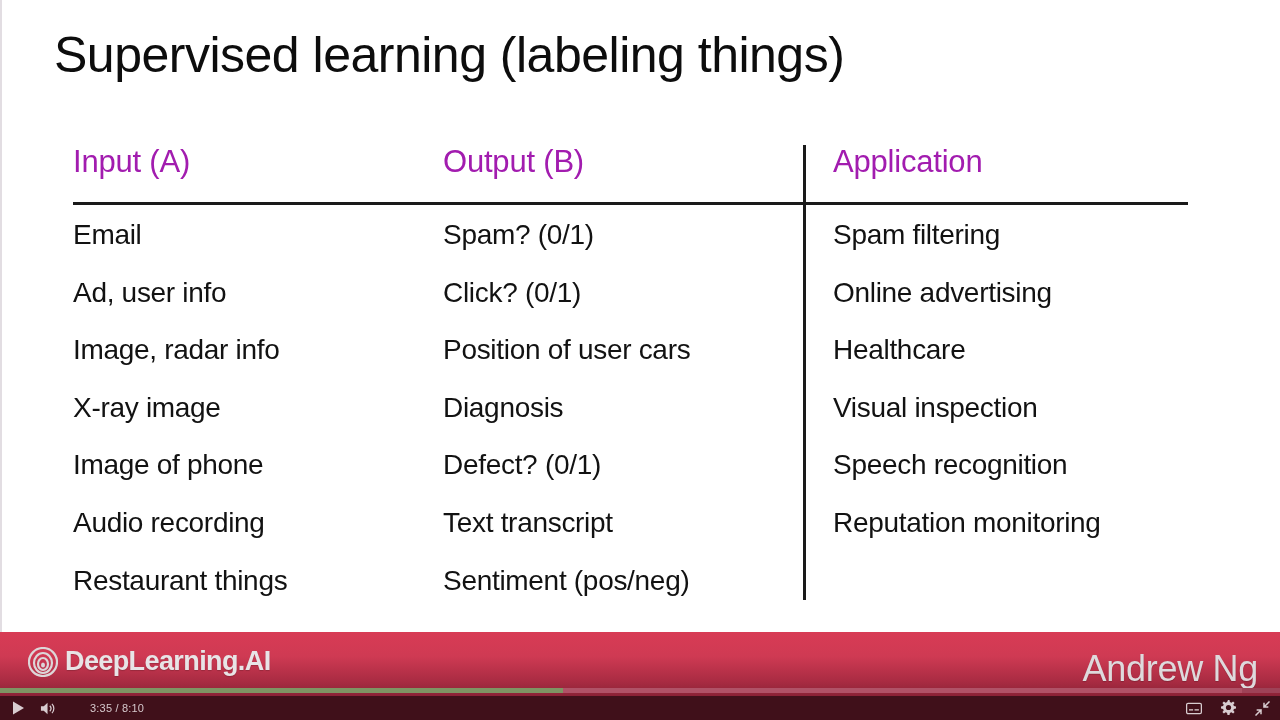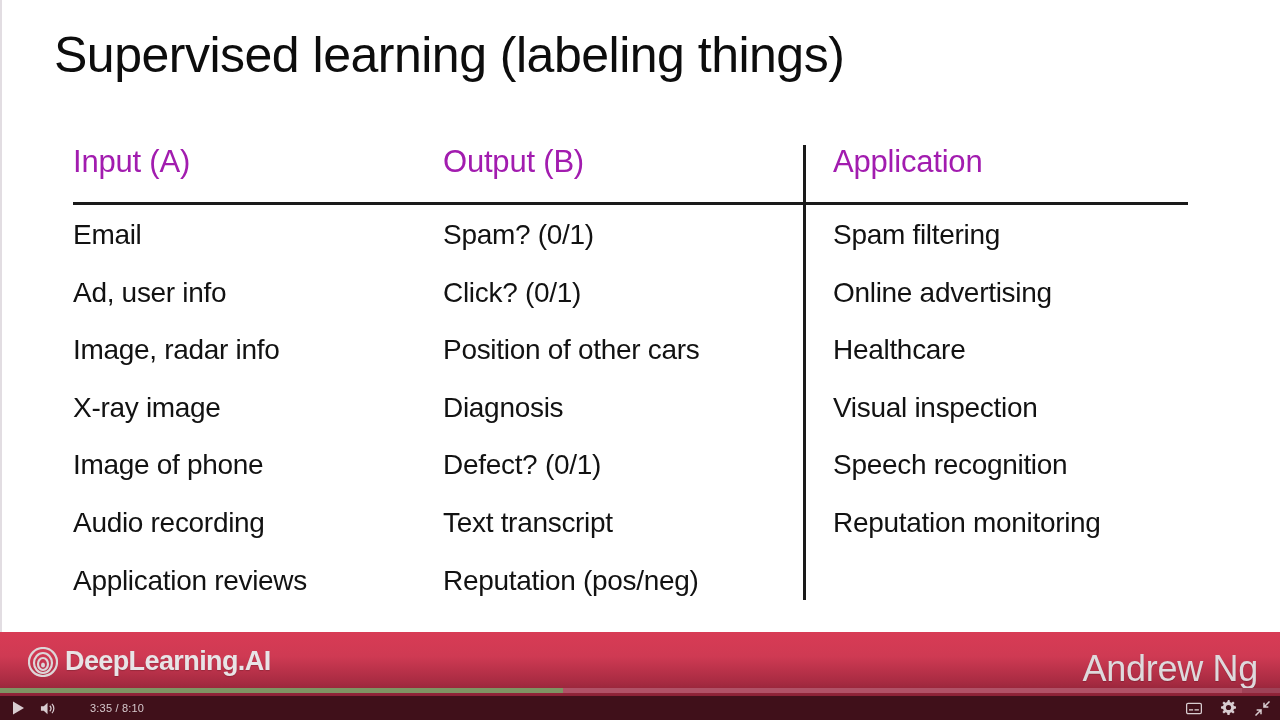--- a/index.html
+++ b/index.html
@@ -233,34 +233,34 @@
 
       <div class="col" id="col-a">
         <div class="col-head">Input (A)</div>
         <div class="cells">
           <div class="cell">Email</div>
           <div class="cell">Ad, user info</div>
           <div class="cell">Image, radar info</div>
           <div class="cell">X-ray image</div>
           <div class="cell">Image of phone</div>
           <div class="cell">Audio recording</div>
-          <div class="cell">Application reviews</div>
+          <div class="cell">Restaurant things</div>
         </div>
       </div>
 
       <div class="col" id="col-b">
         <div class="col-head">Output (B)</div>
         <div class="cells">
           <div class="cell">Spam? (0/1)</div>
           <div class="cell">Click? (0/1)</div>
-          <div class="cell">Position of other cars</div>
+          <div class="cell">Position of user cars</div>
           <div class="cell">Diagnosis</div>
           <div class="cell">Defect? (0/1)</div>
           <div class="cell">Text transcript</div>
-          <div class="cell">Reputation (pos/neg)</div>
+          <div class="cell">Sentiment (pos/neg)</div>
         </div>
       </div>
 
       <div class="col" id="col-c">
         <div class="col-head">Application</div>
         <div class="cells">
           <div class="cell">Spam filtering</div>
           <div class="cell">Online advertising</div>
           <div class="cell">Healthcare</div>
           <div class="cell">Visual inspection</div>

